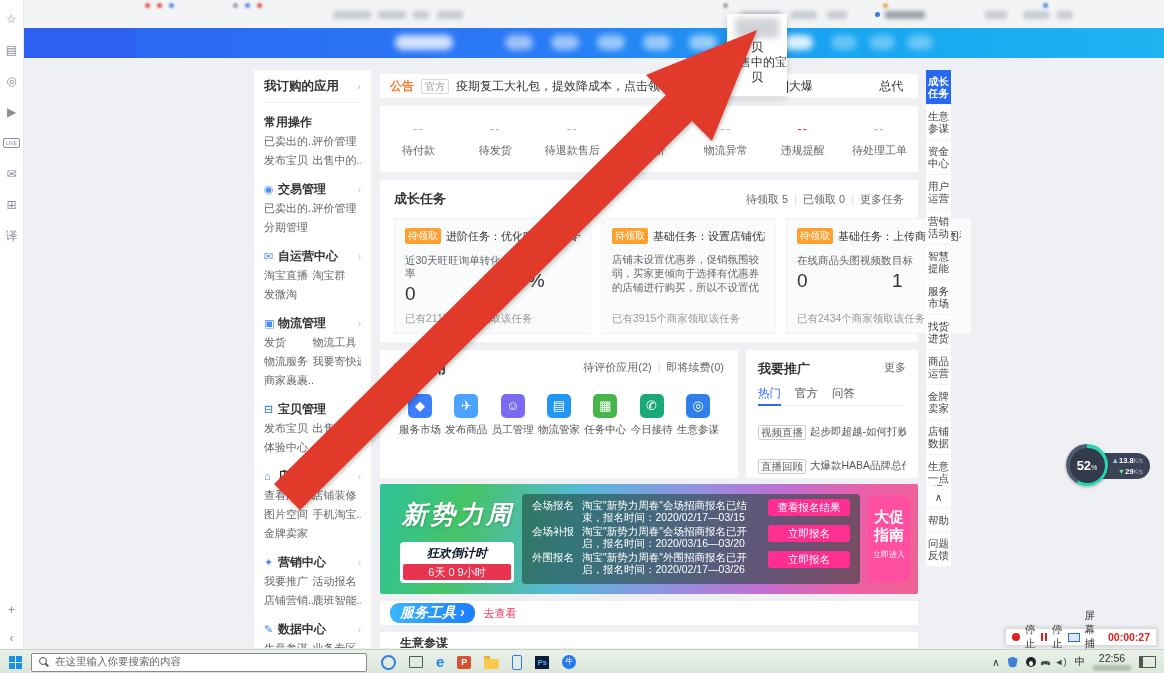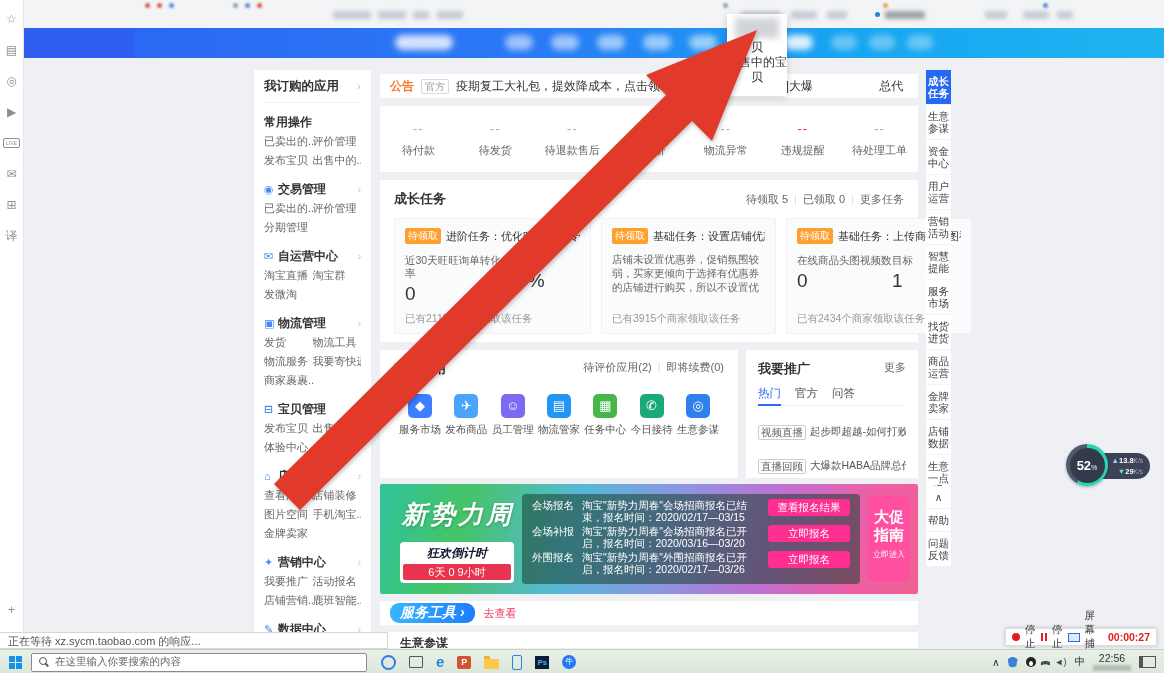--- a/index.html
+++ b/index.html
@@ -575,23 +575,20 @@
   <div class="spd">
     <div class="spd-pill">
       <div><span class="u">▲</span><span>13.8</span><small>K/s</small></div>
       <div><span class="dn">▼</span><span>29</span><small>K/s</small></div>
     </div>
     <div class="spd-cir">
       <span><span>52</span><small>%</small></span>
     </div>
   </div>
 
-  <div class="statusbar">
-    <span>正在等待 xz.sycm.taobao.com 的响应...</span>
-  </div>
 
   <div class="rec">
     <i class="dot"></i>
     <span>停止</span>
     <span class="pp">
         <i></i>
         <i></i>
       </span>
     <span>停止</span>
     <span class="mon"></span>

